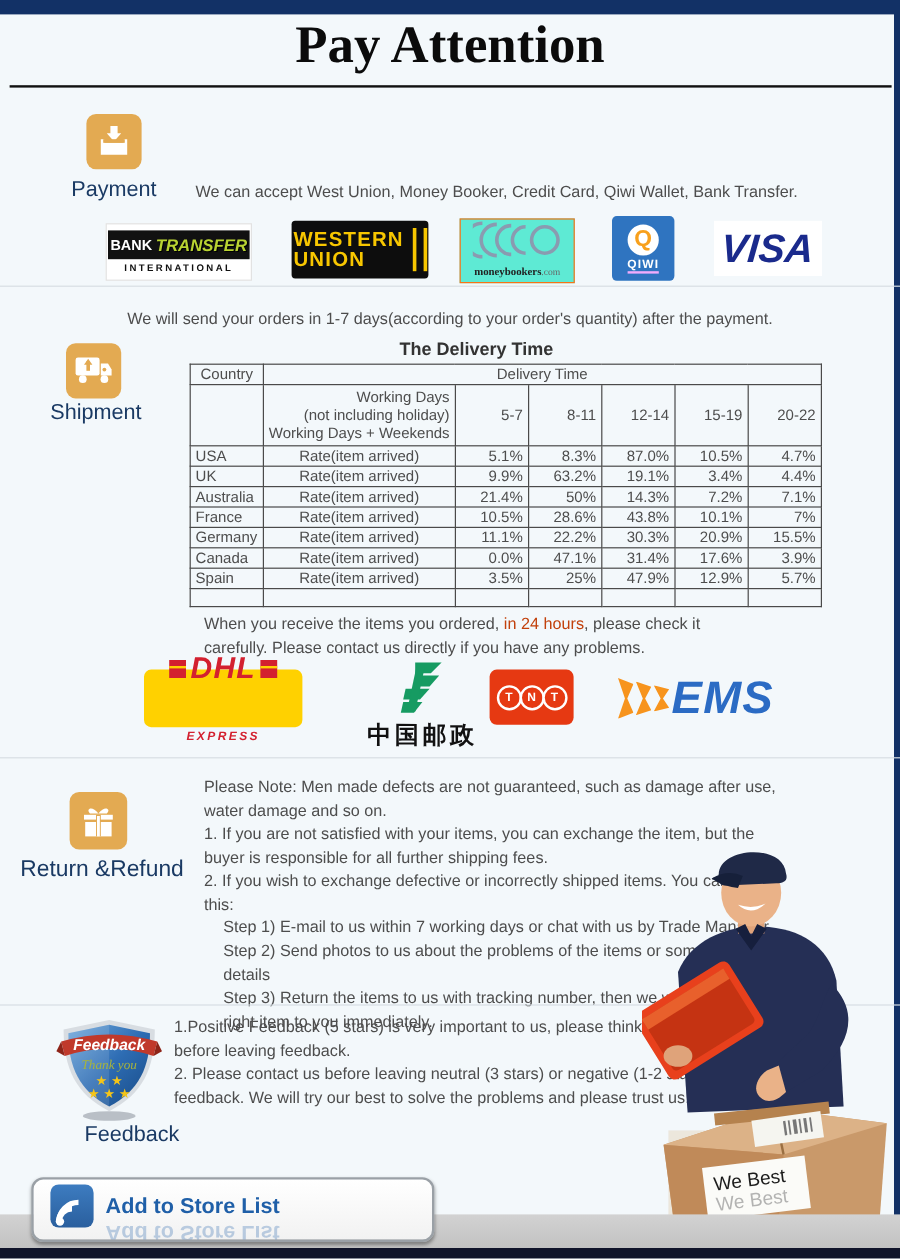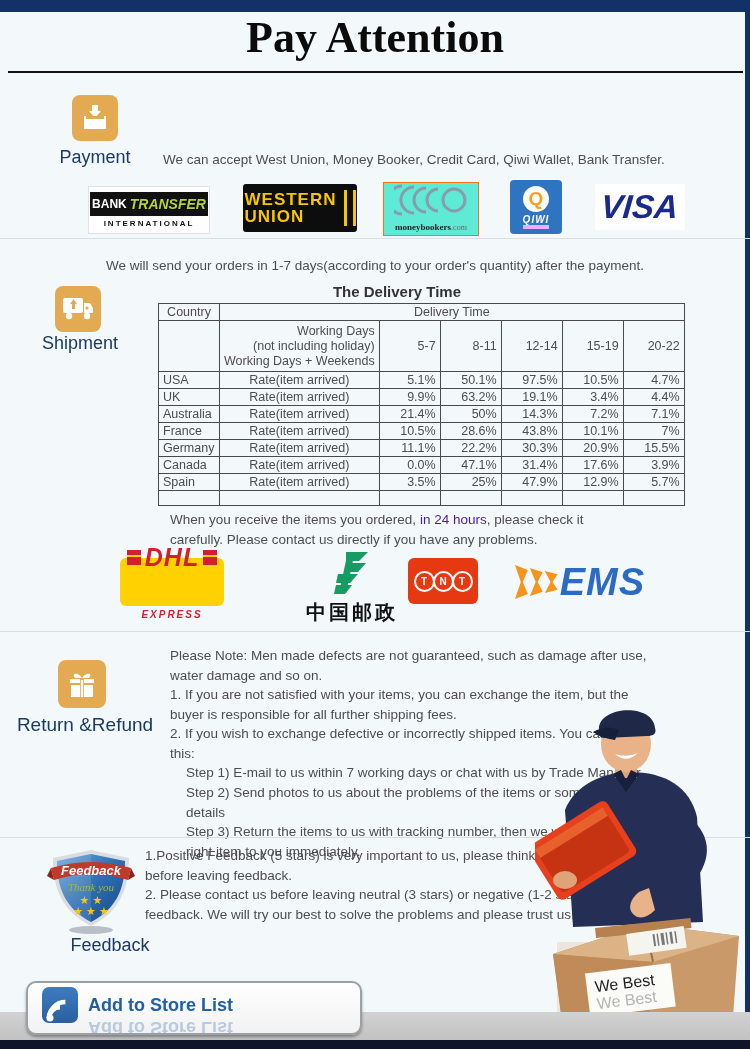--- a/index.html
+++ b/index.html
@@ -33,43 +33,43 @@
   .bank-sub{font-size:8px;letter-spacing:2px;color:#111;margin-top:3px;font-weight:bold;}
   .lg-wu{left:243px;top:4px;width:114px;height:48px;background:#0d0d0d;border-radius:3px;}
   .wu-txt{color:#f7c600;font-weight:bold;font-size:17px;line-height:1.0;text-align:left;letter-spacing:1px;}
   .wu-bars{width:6px;height:36px;border-left:3px solid #f7c600;border-right:3px solid #f7c600;margin-left:7px;}
   .lg-mb{left:383px;top:2px;width:94px;height:52px;background:#5eead4;flex-direction:column;border:1px solid #f97316;font-family:Liberation Serif, serif;}
   .mb-name{font-size:9px;font-weight:bold;color:#222;}
   .mb-tld{font-size:8px;color:#666;font-weight:normal;}
   .lg-qiwi{left:510px;top:0;width:52px;height:54px;background:#2f74c0;border-radius:4px;flex-direction:column;}
   .qiwi-circle{width:26px;height:26px;border-radius:50%;background:#fff;display:flex;align-items:center;justify-content:center;
                color:#f8a01c;font-weight:bold;font-size:19px;line-height:1;}
-  .qiwi-name{color:#fff;font-weight:bold;font-size:10px;letter-spacing:1px;margin-top:2px;border-bottom:4px solid #f0abfc;font-style:italic;}
+  .qiwi-name{color:#fff;font-weight:bold;font-size:10px;letter-spacing:1px;margin-top:2px;border-bottom:2px solid #f0abfc;}
   .lg-visa{left:595px;top:4px;width:90px;height:46px;background:#fff;}
   .visa-txt{color:#1a2a8c;font-weight:bold;font-style:italic;font-size:33px;letter-spacing:0px;transform:skew(-5deg);}
 
   
   .ship-intro{position:absolute;left:0;top:256px;width:750px;text-align:center;}
   .ship-icon{position:absolute;left:55px;top:286px;}
   .ship-label{position:absolute;left:25px;top:333px;width:110px;text-align:center;}
   .tbl-title{position:absolute;left:158px;top:283px;width:478px;text-align:center;font-weight:bold;font-size:15px;color:#333;}
   table.delivery{position:absolute;left:158px;top:303px;border-collapse:collapse;background:transparent;}
   table.delivery td{border:1px solid #4a4a4a;font-size:12.5px;color:#4d4d4d;padding:0 4px;height:16px;}
   td.c-country{width:52px;text-align:left;}
   td.c-rate{width:142px;text-align:center;}
   td.c-pct{width:52px;text-align:right;}
   td.hdr{text-align:center;height:20px;}
   .wd-line{font-size:12.5px;line-height:15px;white-space:nowrap;}
   tr.wd-row td{height:50px;}
   tr.spacer td{height:14px;border-top:none;}
   .receive{position:absolute;left:170px;top:510px;width:468px;}
-  .hl-red{color:#4c1d95;}
+  .hl-red{color:#c2410c;}
 
   .carriers{position:absolute;left:0;top:550px;width:750px;height:76px;}
-  .lg-dhl{left:120px;top:8px;width:104px;height:48px;background:#ffd100;border-radius:6px;flex-direction:column;gap:39px;}
+  .lg-dhl{left:120px;top:8px;width:132px;height:48px;background:#ffd100;border-radius:6px;flex-direction:column;gap:39px;}
   .dhl-row{display:flex;align-items:center;gap:4px;}
   .dhl-line{width:14px;height:3px;background:#d3202f;border-top:2px solid #ffd100;box-shadow:0 -5px 0 #d3202f,0 5px 0 #d3202f;}
   .dhl-txt{color:#d3202f;font-weight:bold;font-style:italic;font-size:25px;letter-spacing:1px;line-height:1;}
   .dhl-sub{color:#d3202f;font-style:italic;font-weight:bold;font-size:10px;letter-spacing:2px;}
   .lg-cpost{left:297px;top:0px;width:110px;height:76px;background:transparent;flex-direction:column;}
   .cpost-name{font-size:20px;font-weight:bold;color:#111;letter-spacing:3px;margin-top:2px;}
   .lg-tnt{left:408px;top:8px;width:70px;height:46px;background:#e63912;border-radius:6px;gap:0px;}
   .tnt-circ{width:17px;height:17px;border:2px solid #fff;border-radius:50%;display:flex;align-items:center;justify-content:center;
             color:#fff;font-weight:bold;font-size:10px;margin:0 -1px;background:#e63912;}
   .lg-ems{left:515px;top:10px;width:130px;height:44px;background:transparent;gap:2px;}
@@ -191,22 +191,22 @@
       <td class="c-pct">5-7</td>
       <td class="c-pct">8-11</td>
       <td class="c-pct">12-14</td>
       <td class="c-pct">15-19</td>
       <td class="c-pct">20-22</td>
     </tr>
     <tr>
       <td class="c-country">USA</td>
       <td class="c-rate">Rate(item arrived)</td>
       <td class="c-pct">5.1%</td>
-      <td class="c-pct">50.1%</td>
-      <td class="c-pct">97.5%</td>
+      <td class="c-pct">8.3%</td>
+      <td class="c-pct">87.0%</td>
       <td class="c-pct">10.5%</td>
       <td class="c-pct">4.7%</td>
     </tr>
     <tr>
       <td class="c-country">UK</td>
       <td class="c-rate">Rate(item arrived)</td>
       <td class="c-pct">9.9%</td>
       <td class="c-pct">63.2%</td>
       <td class="c-pct">19.1%</td>
       <td class="c-pct">3.4%</td>

